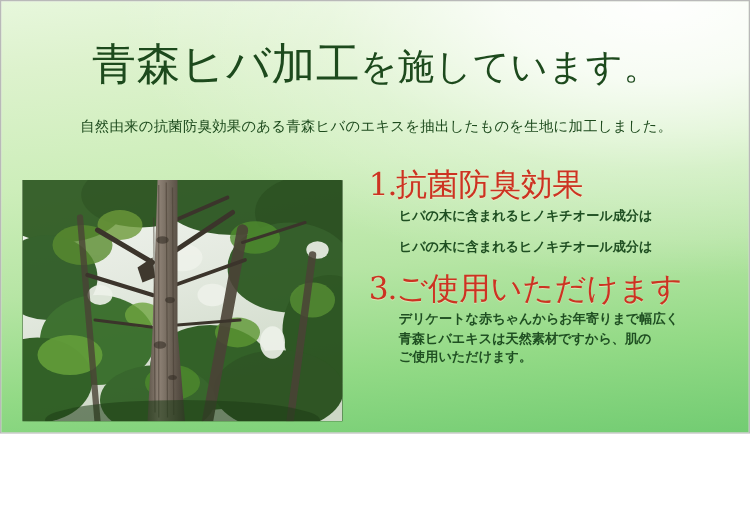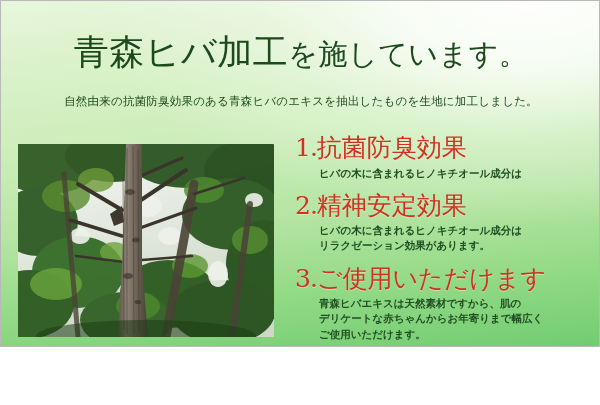--- a/index.html
+++ b/index.html
@@ -203,34 +203,30 @@
     <div class="feature">
       <div class="f-head">
         <span class="num">1.</span><span>抗菌防臭効果</span>
       </div>
       <div class="f-body">
         <div>ヒバの木に含まれるヒノキチオール成分は</div>
       </div>
     </div>
 
     <div class="feature">
-      <div class="f-head">
-        <span class="num">2.</span><span>精神安定効果</span>
-      </div>
       <div class="f-body">
         <div>ヒバの木に含まれるヒノキチオール成分は</div>
-        <div>リラクゼーション効果があります。</div>
       </div>
     </div>
 
     <div class="feature">
       <div class="f-head">
         <span class="num">3.</span><span>ご使用いただけます</span>
       </div>
       <div class="f-body">
+        <div>デリケートな赤ちゃんからお年寄りまで幅広く</div>
         <div>青森ヒバエキスは天然素材ですから、肌の</div>
-        <div>デリケートな赤ちゃんからお年寄りまで幅広く</div>
         <div>ご使用いただけます。</div>
       </div>
     </div>
 
   </div>
 </div>
 
 </body></html>

